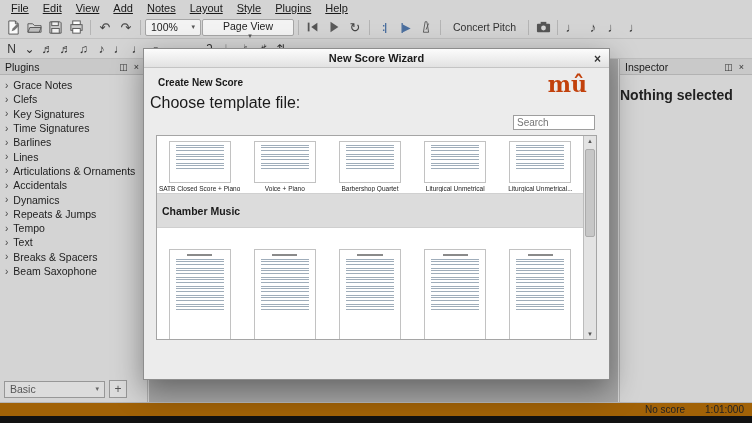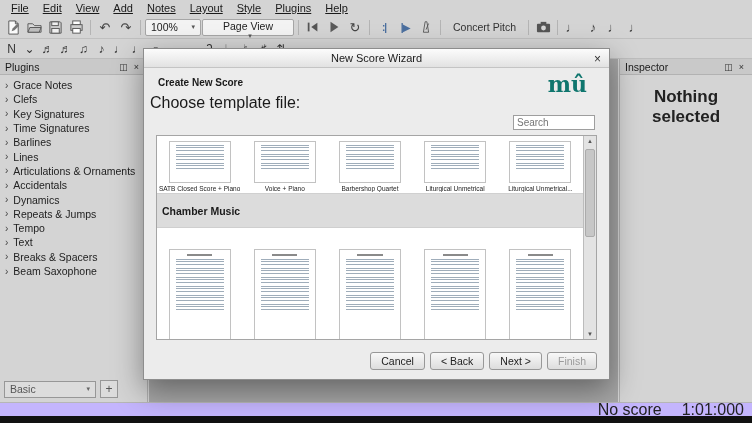--- a/index.html
+++ b/index.html
@@ -48,54 +48,54 @@
     padding:0 5px; background:#c9c9c9; border-bottom:1px solid #b2b2b2;
     font-size:10.5px; }
   .panel-header .sp { flex:1; }
   .panel-icon { font-size:9px; color:#333; padding:0 3px; }
   .palette-list { padding:3px 0; }
   .palette-item { display:flex; align-items:center; gap:5px;
     padding:0 5px; height:14.3px; font-size:10.5px; color:#222; }
   .tri { font-size:10px; color:#444; }
   .palette-footer { position:absolute; bottom:4px; left:4px; right:4px;
     display:flex; gap:4px; align-items:center; }
-  .preset-select { width:92px; display:flex; justify-content:space-between;
+  .preset-select { width:101px; display:flex; justify-content:space-between;
     align-items:center; border:1px solid #979797; background:#dcdcdc;
     height:17px; padding:0 5px; font-size:10.5px; color:#555; }
   .preset-select .caret { font-size:7px; color:#666; }
   .plus-btn { width:18px; height:18px; border:1px solid #979797;
     background:#dcdcdc; display:flex; align-items:center; justify-content:center;
     font-size:12px; color:#555; }
-  .inspector-content { padding-top:12px; text-align:center;
-    font-weight:bold; font-size:17px; color:#222; }
+  .inspector-content { padding-top:12px; text-align:left;
+    font-weight:bold; font-size:14px; color:#222; }
 
   .score-area { position:absolute; top:59px; left:149px; right:134px; bottom:21px;
     background:#a6a6a6; }
 
   
   .statusbar { position:absolute; left:0; right:0; bottom:7px; height:14px;
-    background:#c4b5fd; border-top:1px solid #b6b6b6;
+    background:#a16207; border-top:1px solid #b6b6b6;
     display:flex; justify-content:flex-end; align-items:center;
-    gap:20px; padding:0 8px; font-size:16px; color:#222; }
+    gap:20px; padding:0 8px; font-size:10px; color:#222; }
   .bottom-strip { position:absolute; left:0; right:0; bottom:0; height:7px;
     background:#111; }
 
   
   .dialog { position:absolute; left:143px; top:48px; width:467px; height:332px;
     background:#ececec; border:1px solid #8d8d8d; z-index:20;
     box-shadow:0 10px 28px rgba(0,0,0,0.4); }
   .dialog-titlebar { height:19px; background:linear-gradient(#fcfcfc,#e2e2e2);
     border-bottom:1px solid #c4c4c4; display:flex; align-items:center;
-    justify-content:center; font-weight:normal; font-size:11px; position:relative; }
+    justify-content:center; font-weight:bold; font-size:11px; position:relative; }
   .dialog-close { position:absolute; right:4px; top:2px; width:15px; height:15px;
     display:flex; align-items:center; justify-content:center; font-size:12px; color:#333; }
   .dialog-heading { position:absolute; left:14px; top:28px; font-weight:bold; font-size:10px; }
   .dialog-subheading { position:absolute; left:6px; top:45px; font-size:16px; }
   .logo { position:absolute; right:22px; top:22px; font-size:22px; font-weight:bold;
-    color:#0f766e; font-family:"DejaVu Serif", serif;text-align:center; }
+    color:#c2410c; font-family:"DejaVu Serif", serif;text-align:center; }
   .search-input { position:absolute; right:14px; top:66px; width:82px; height:15px;
     font-size:10px; border:1px solid #9e9e9e; padding:0 3px; background:#fff;
     font-family:"Liberation Sans", sans-serif; }
   .template-area { position:absolute; left:12px; right:12px; top:86px; height:205px;
     background:#fff; border:1px solid #a5a5a5; overflow:hidden; }
   .template-content { position:absolute; left:0; right:13px; top:0; bottom:0; }
   .template-scroll { position:absolute; right:0; top:0; bottom:0; width:13px;
     background:#e3e3e3; border-left:1px solid #bcbcbc; display:flex;
     flex-direction:column; justify-content:space-between; align-items:center;
     font-size:6px; color:#555; padding:2px 0; }
@@ -545,25 +545,19 @@
           </div>
         </div>
     </div>
     <div class="template-scroll">
       <span>▲</span>
       <span>▼</span>
     </div>
     <div class="scroll-thumb"></div>
   </div>
 
-  <div class="dialog-buttons">
-    <div class="btn">Cancel</div>
-    <div class="btn">&lt; Back</div>
-    <div class="btn">Next &gt;</div>
-    <div class="btn disabled">Finish</div>
-  </div>
 </div>
 
 <div class="statusbar">
   <span>No score</span>
   <span>1:01:000</span>
 </div>
 <div class="bottom-strip"></div>
 
 </body></html>

